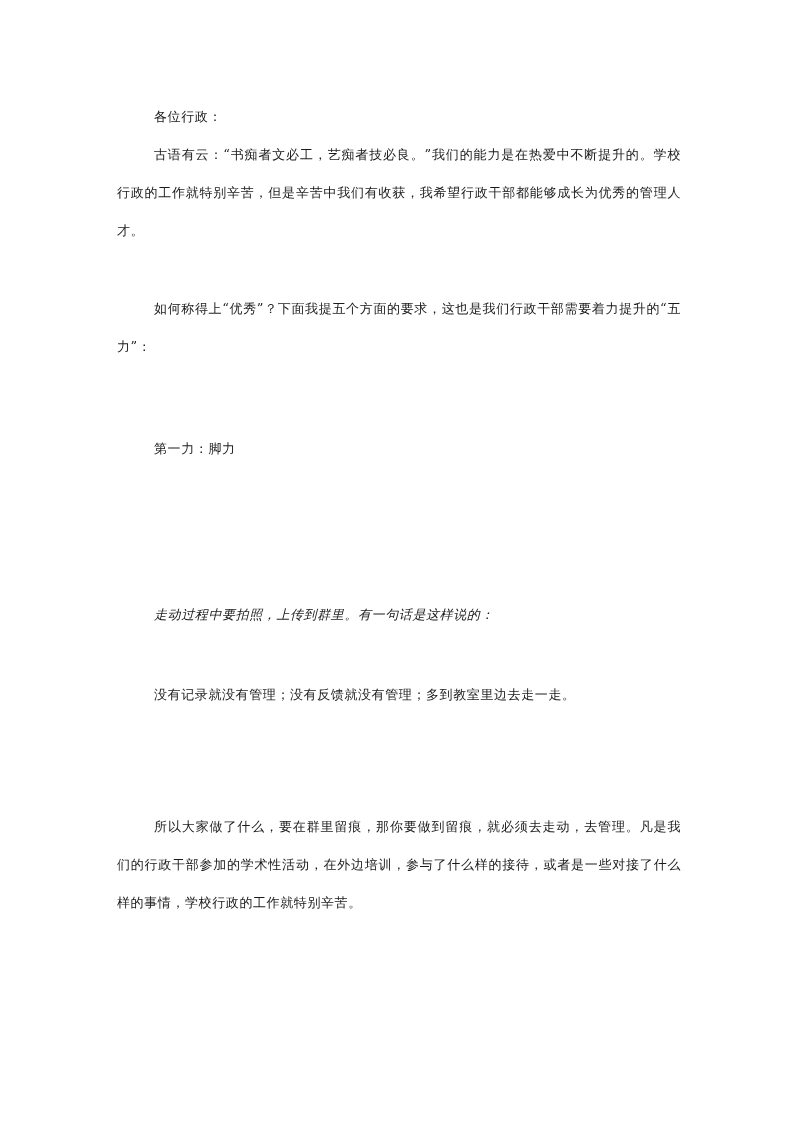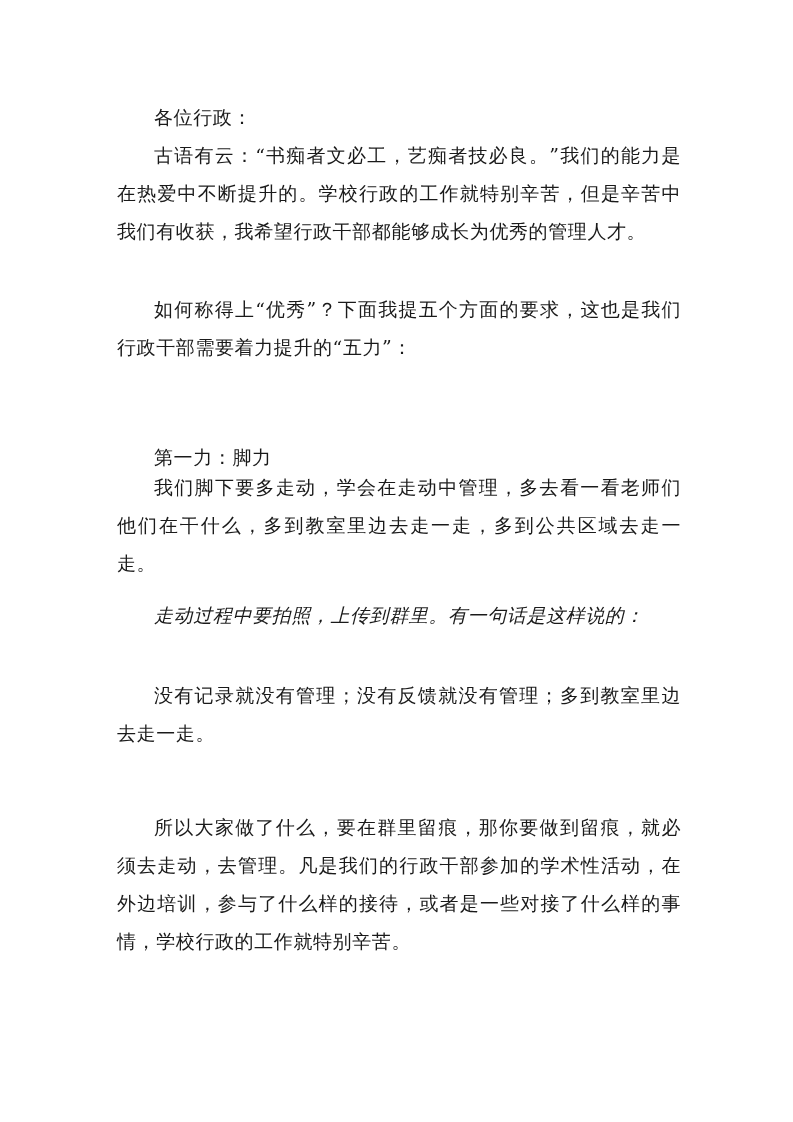--- a/index.html
+++ b/index.html
@@ -3,34 +3,33 @@
 <meta charset="utf-8">
 <style>
   html, body { margin: 0; padding: 0; background: #ffffff; }
   body { width: 793px; height: 1122px; position: relative; overflow: hidden; }
   .page { position: absolute; left: 0; top: 0; width: 793px; height: 1122px; background: #ffffff; }
   .para {
     position: absolute;
     left: 117px;
     width: 564px;
     font-family: "DejaVu Serif", "Liberation Serif", serif;
-    font-size: 19px;
+    font-size: 13px;
     line-height: 38px;
     color: #1a1a1a;
     text-indent: 37px;
     letter-spacing: 0.6px;
     margin: 0;
     text-align: justify;
   }
 </style>
 </head>
 <body>
 
 <div class="page">
   <p class="para" style="top:98px;">各位行政：</p>
   <p class="para" style="top:136px;">古语有云：“书痴者文必工，艺痴者技必良。”我们的能力是在热爱中不断提升的。学校行政的工作就特别辛苦，但是辛苦中我们有收获，我希望行政干部都能够成长为优秀的管理人才。</p>
   <p class="para" style="top:290px;">如何称得上“优秀”？下面我提五个方面的要求，这也是我们行政干部需要着力提升的“五力”：</p>
-  <p class="para" style="top:439px;font-family:Liberation Serif, serif;">第一力：脚力</p>
-  <p class="para" style="top:468px;">我们脚下要多走动，学会在走动中管理，多去看一看老师们他们在干什么，多到教室里边去走一走，多到公共区域去走一走。</p>
+  <p class="para" style="top:430px;font-family:Liberation Serif, serif;">第一力：脚力</p>
   <p class="para" style="top:596px;font-style:italic;">走动过程中要拍照，上传到群里。有一句话是这样说的：</p>
   <p class="para" style="top:676px;">没有记录就没有管理；没有反馈就没有管理；多到教室里边去走一走。</p>
   <p class="para" style="top:808px;">所以大家做了什么，要在群里留痕，那你要做到留痕，就必须去走动，去管理。凡是我们的行政干部参加的学术性活动，在外边培训，参与了什么样的接待，或者是一些对接了什么样的事情，学校行政的工作就特别辛苦。</p>
 </div>
 
 </body></html>

